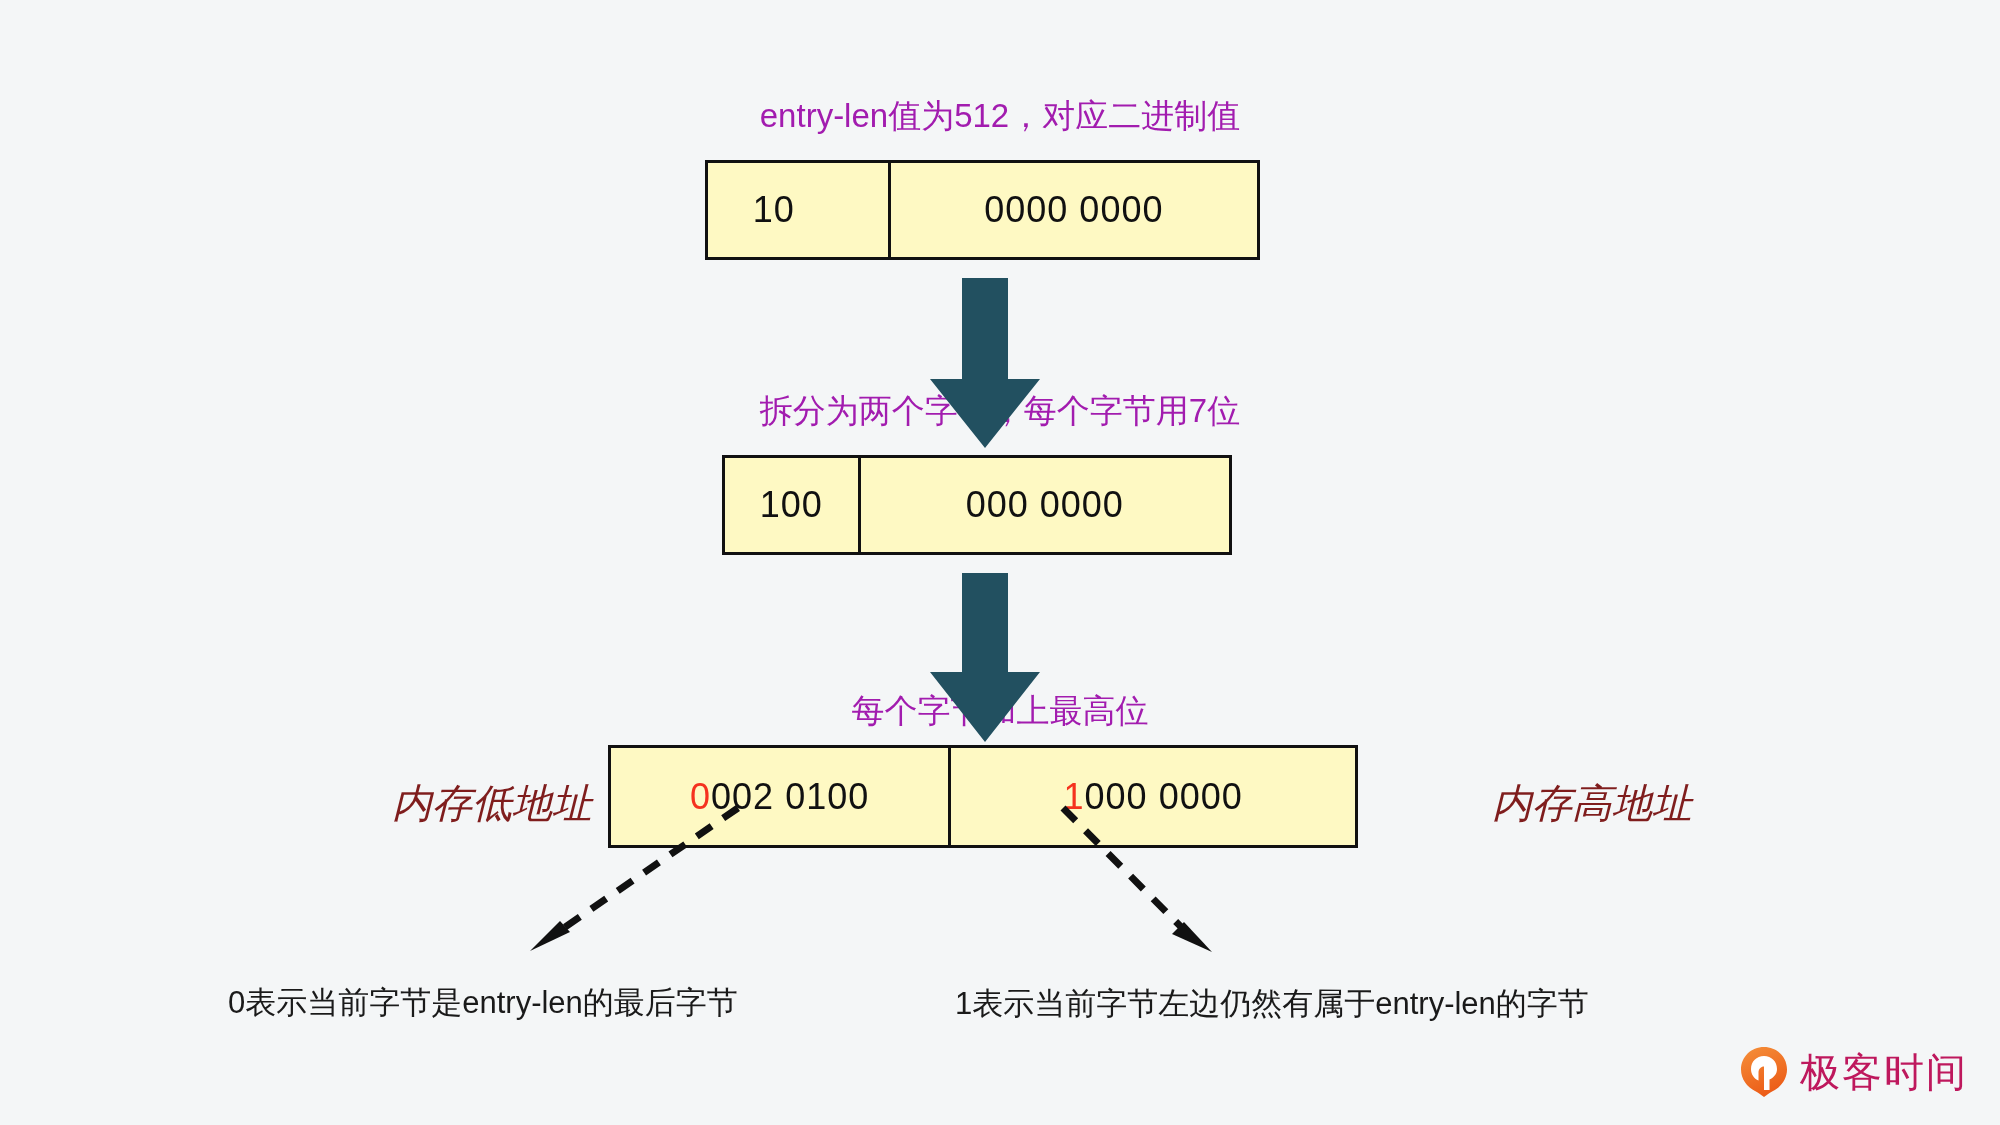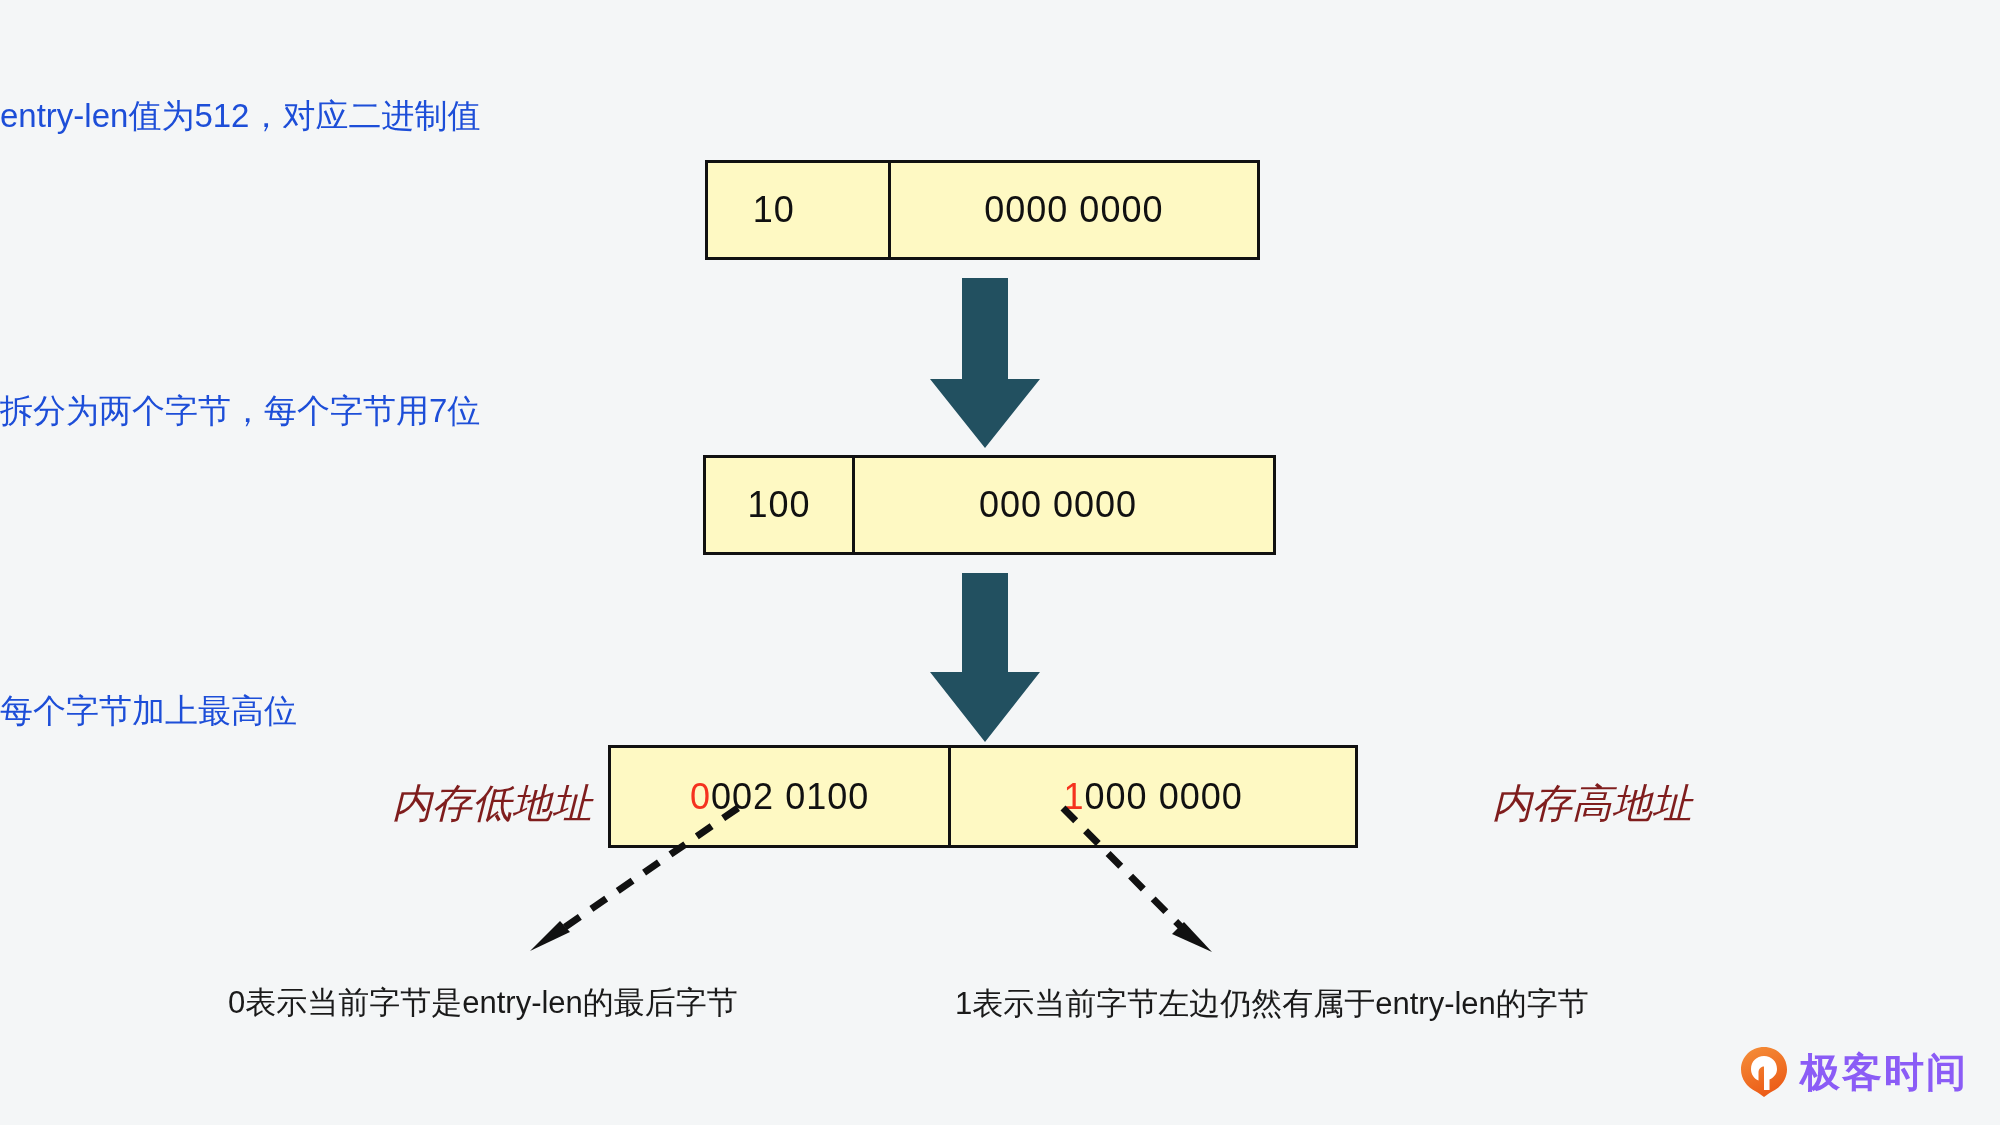--- a/index.html
+++ b/index.html
@@ -16,22 +16,22 @@
   #canvas {
     position: relative;
     width: 2000px;
     height: 1125px;
     background: #f4f6f7;
   }
 
   
   .caption {
     position: absolute;
-    text-align: left;
-    color: #1d4ed8;
+    text-align: center;
+    color: #a21caf;
     font-size: 33px;
     line-height: 1;
     white-space: nowrap;
   }
 
   
   .byte-row {
     position: absolute;
     display: flex;
     border: 3px solid #111111;
@@ -88,45 +88,45 @@
   #logo {
     position: absolute;
     left: 1740px;
     top: 1046px;
     display: flex;
     align-items: center;
     gap: 12px;
   }
   #logo .logo-text {
     font-size: 40px;
-    color: #8b5cf6;
+    color: #be185d;
     letter-spacing: 2px;
     line-height: 1;
-    font-weight: 700;
+    font-weight: 400;
   }
 </style>
 </head>
 <body>
 
 <div id="canvas">
 
   <div class="caption" style="left:0; top:99px; width:2000px;">entry-len值为512，对应二进制值</div>
 
   <div class="byte-row" style="left:705px; top:160px; width:555px; height:100px;">
     <div class="byte-cell" style="width:146px; height:100%;">
       <span>10</span>
     </div>
     <div class="byte-cell divider-left" style="width:409px; height:100%;margin-left:48px;">
       <span>0000 0000</span>
     </div>
   </div>
 
   <div class="caption" style="left:0; top:394px; width:2000px;">拆分为两个字节，每个字节用7位</div>
 
-  <div class="byte-row" style="left:703px; top:455px; width:573px; height:100px;align-items:flex-end;">
+  <div class="byte-row" style="left:722px; top:455px; width:510px; height:100px;align-items:flex-end;">
     <div class="byte-cell" style="width:146px; height:100%;">
       <span>100</span>
     </div>
     <div class="byte-cell divider-left" style="width:409px; height:100%;">
       <span>000 0000</span>
     </div>
   </div>
 
   <div class="caption" style="left:0; top:694px; width:2000px;">每个字节加上最高位</div>
 

